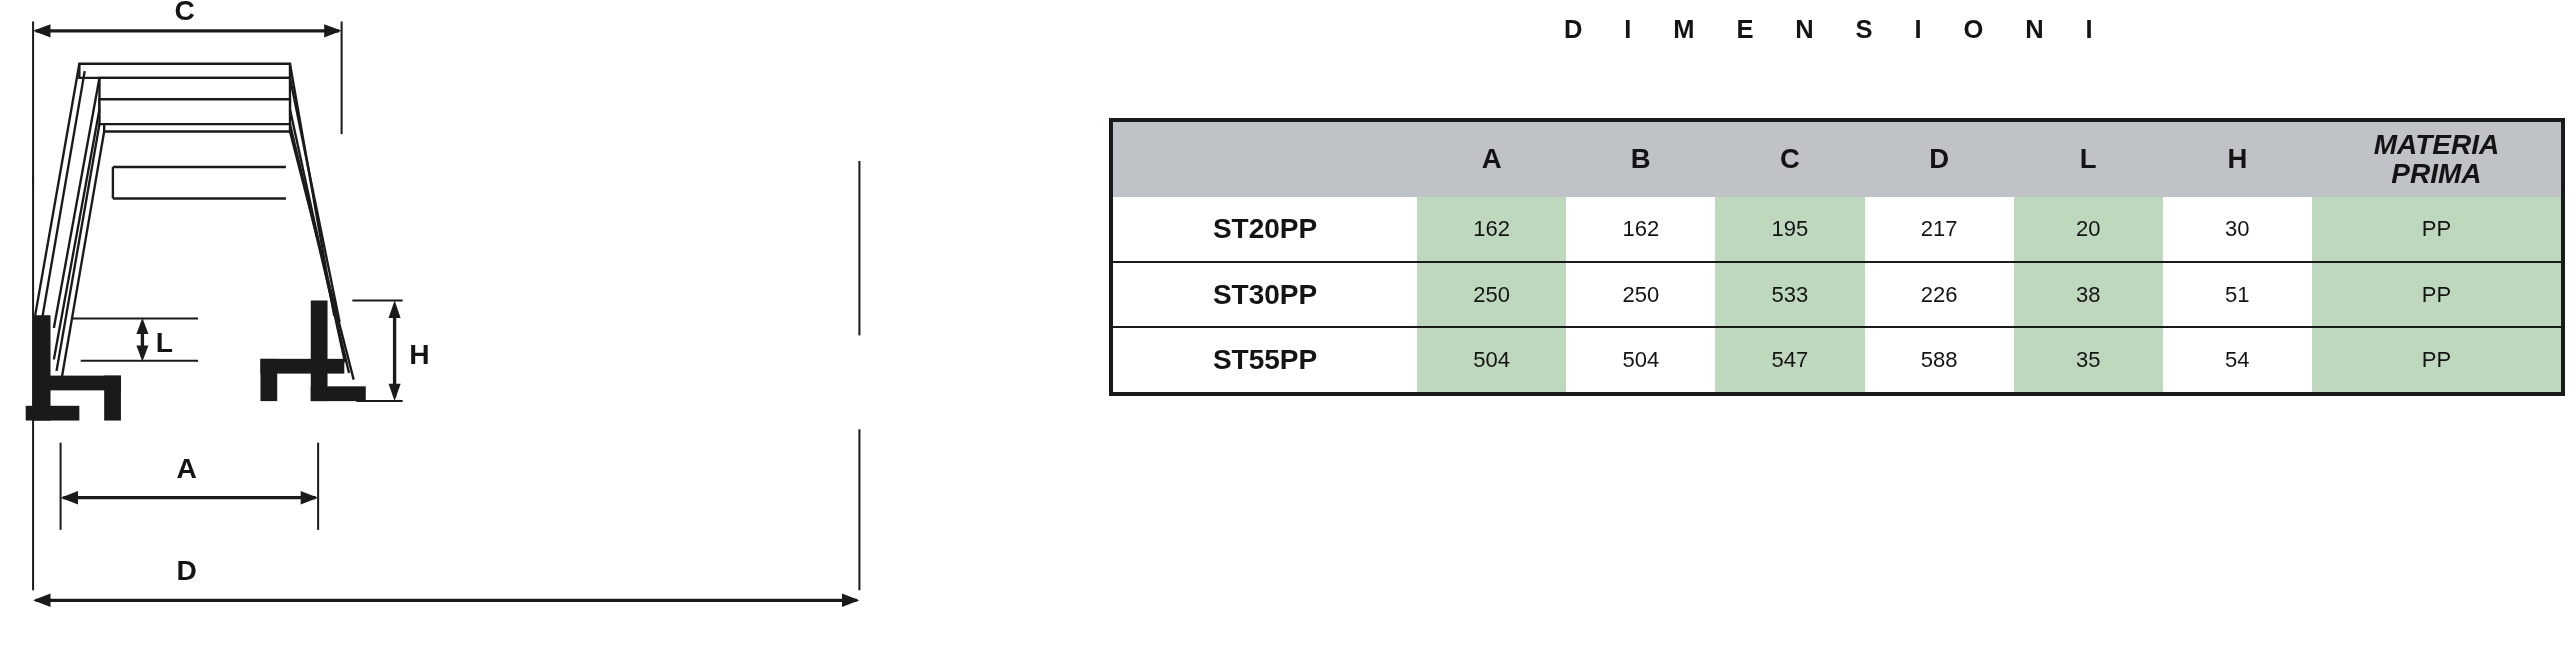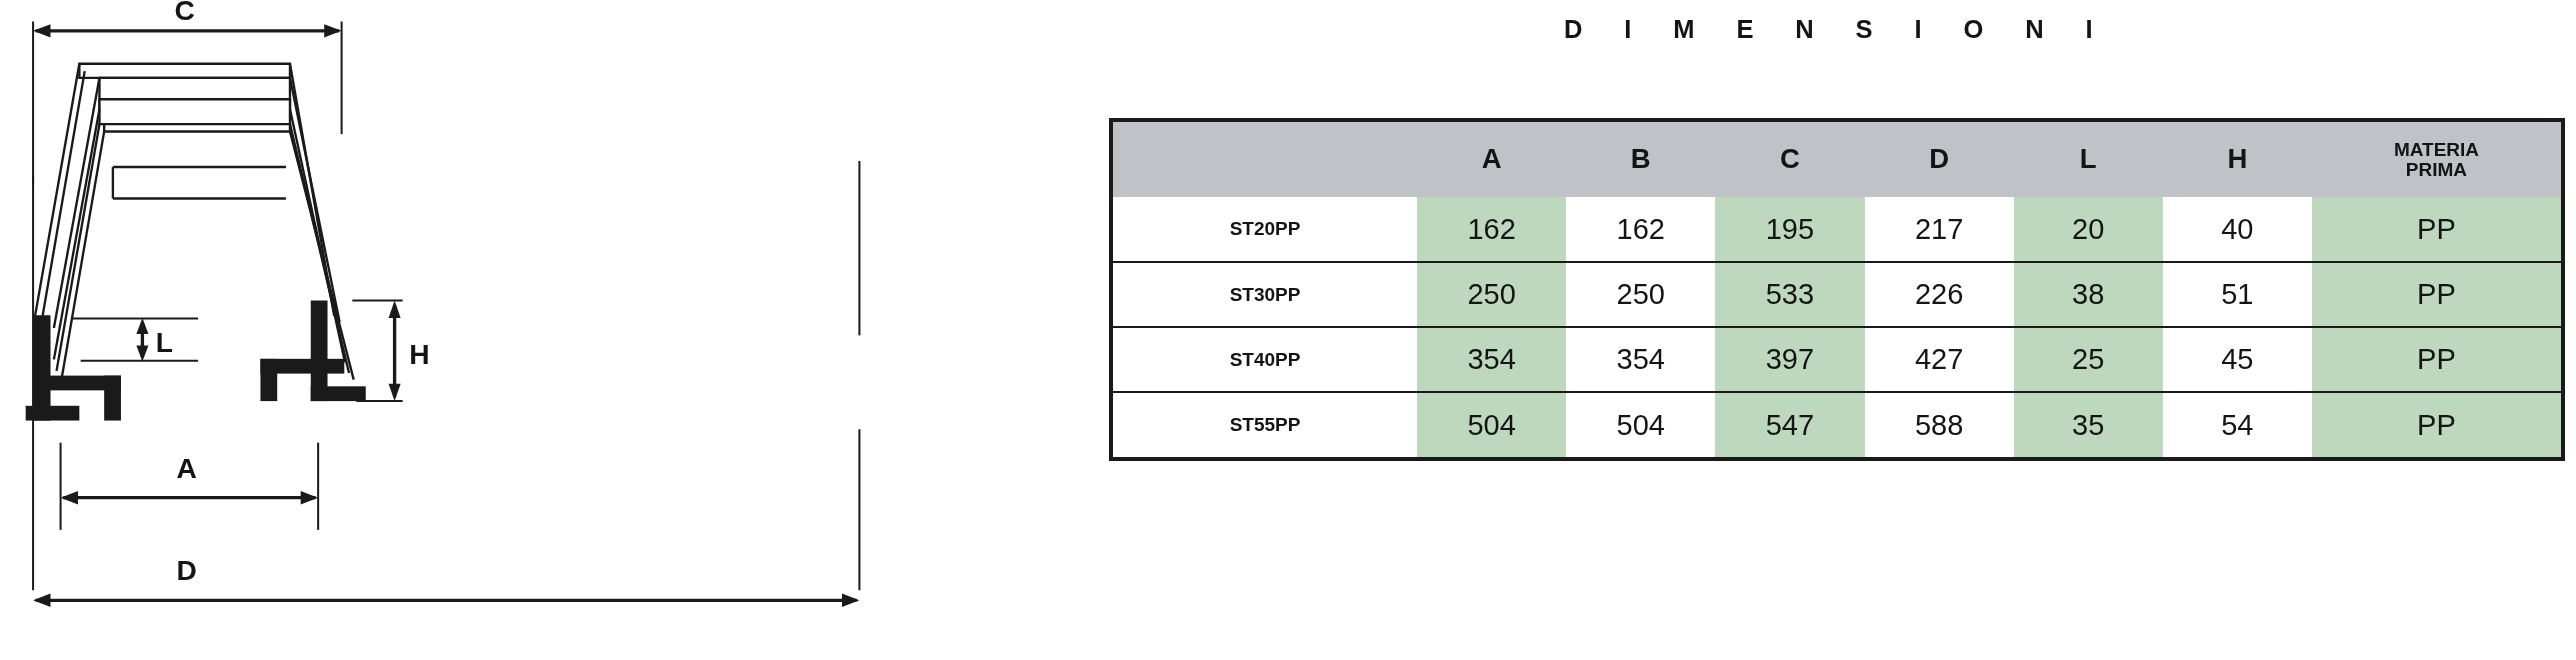--- a/index.html
+++ b/index.html
@@ -96,42 +96,43 @@
   }
 
   thead.dim-head th {
     background: #bfc2c6;
     height: 75px;
     font-size: 27.5px;
     font-weight: bold;
     line-height: 1.02;
   }
   thead.dim-head th.mat-head {
-    font-size: 19px;
+    font-size: 28px;
+    font-style: italic;
   }
   thead.dim-head th.blank-head {
     background: #bfc2c6;
   }
 
   tbody.dim-body tr {
     height: 65px;
   }
   tbody.dim-body tr + tr > td {
     border-top: 2.7px solid #1a1a1a;
     margin-left: 48px;
   }
 
   tbody.dim-body td {
-    font-size: 29px;
+    font-size: 22px;
     font-weight: normal;
     background: #ffffff;
   }
   tbody.dim-body td.model {
     font-weight: bold;
-    font-size: 19px;
+    font-size: 28px;
     background: #ffffff;
   }
   tbody.dim-body td.green {
     background: #bdd8bd;
   }
 </style>
 </head>
 <body>
 
 <div id="root">
@@ -287,41 +288,31 @@
         </thead>
 
         <tbody class="dim-body">
           <tr>
             <td class="model">ST20PP</td>
             <td class="green">162</td>
             <td>162</td>
             <td class="green">195</td>
             <td>217</td>
             <td class="green">20</td>
-            <td>40</td>
+            <td>30</td>
             <td class="green">PP</td>
           </tr>
           <tr>
             <td class="model">ST30PP</td>
             <td class="green">250</td>
             <td>250</td>
             <td class="green">533</td>
             <td>226</td>
             <td class="green">38</td>
             <td>51</td>
-            <td class="green">PP</td>
-          </tr>
-          <tr>
-            <td class="model">ST40PP</td>
-            <td class="green">354</td>
-            <td>354</td>
-            <td class="green">397</td>
-            <td>427</td>
-            <td class="green">25</td>
-            <td>45</td>
             <td class="green">PP</td>
           </tr>
           <tr>
             <td class="model">ST55PP</td>
             <td class="green">504</td>
             <td>504</td>
             <td class="green">547</td>
             <td>588</td>
             <td class="green">35</td>
             <td>54</td>

